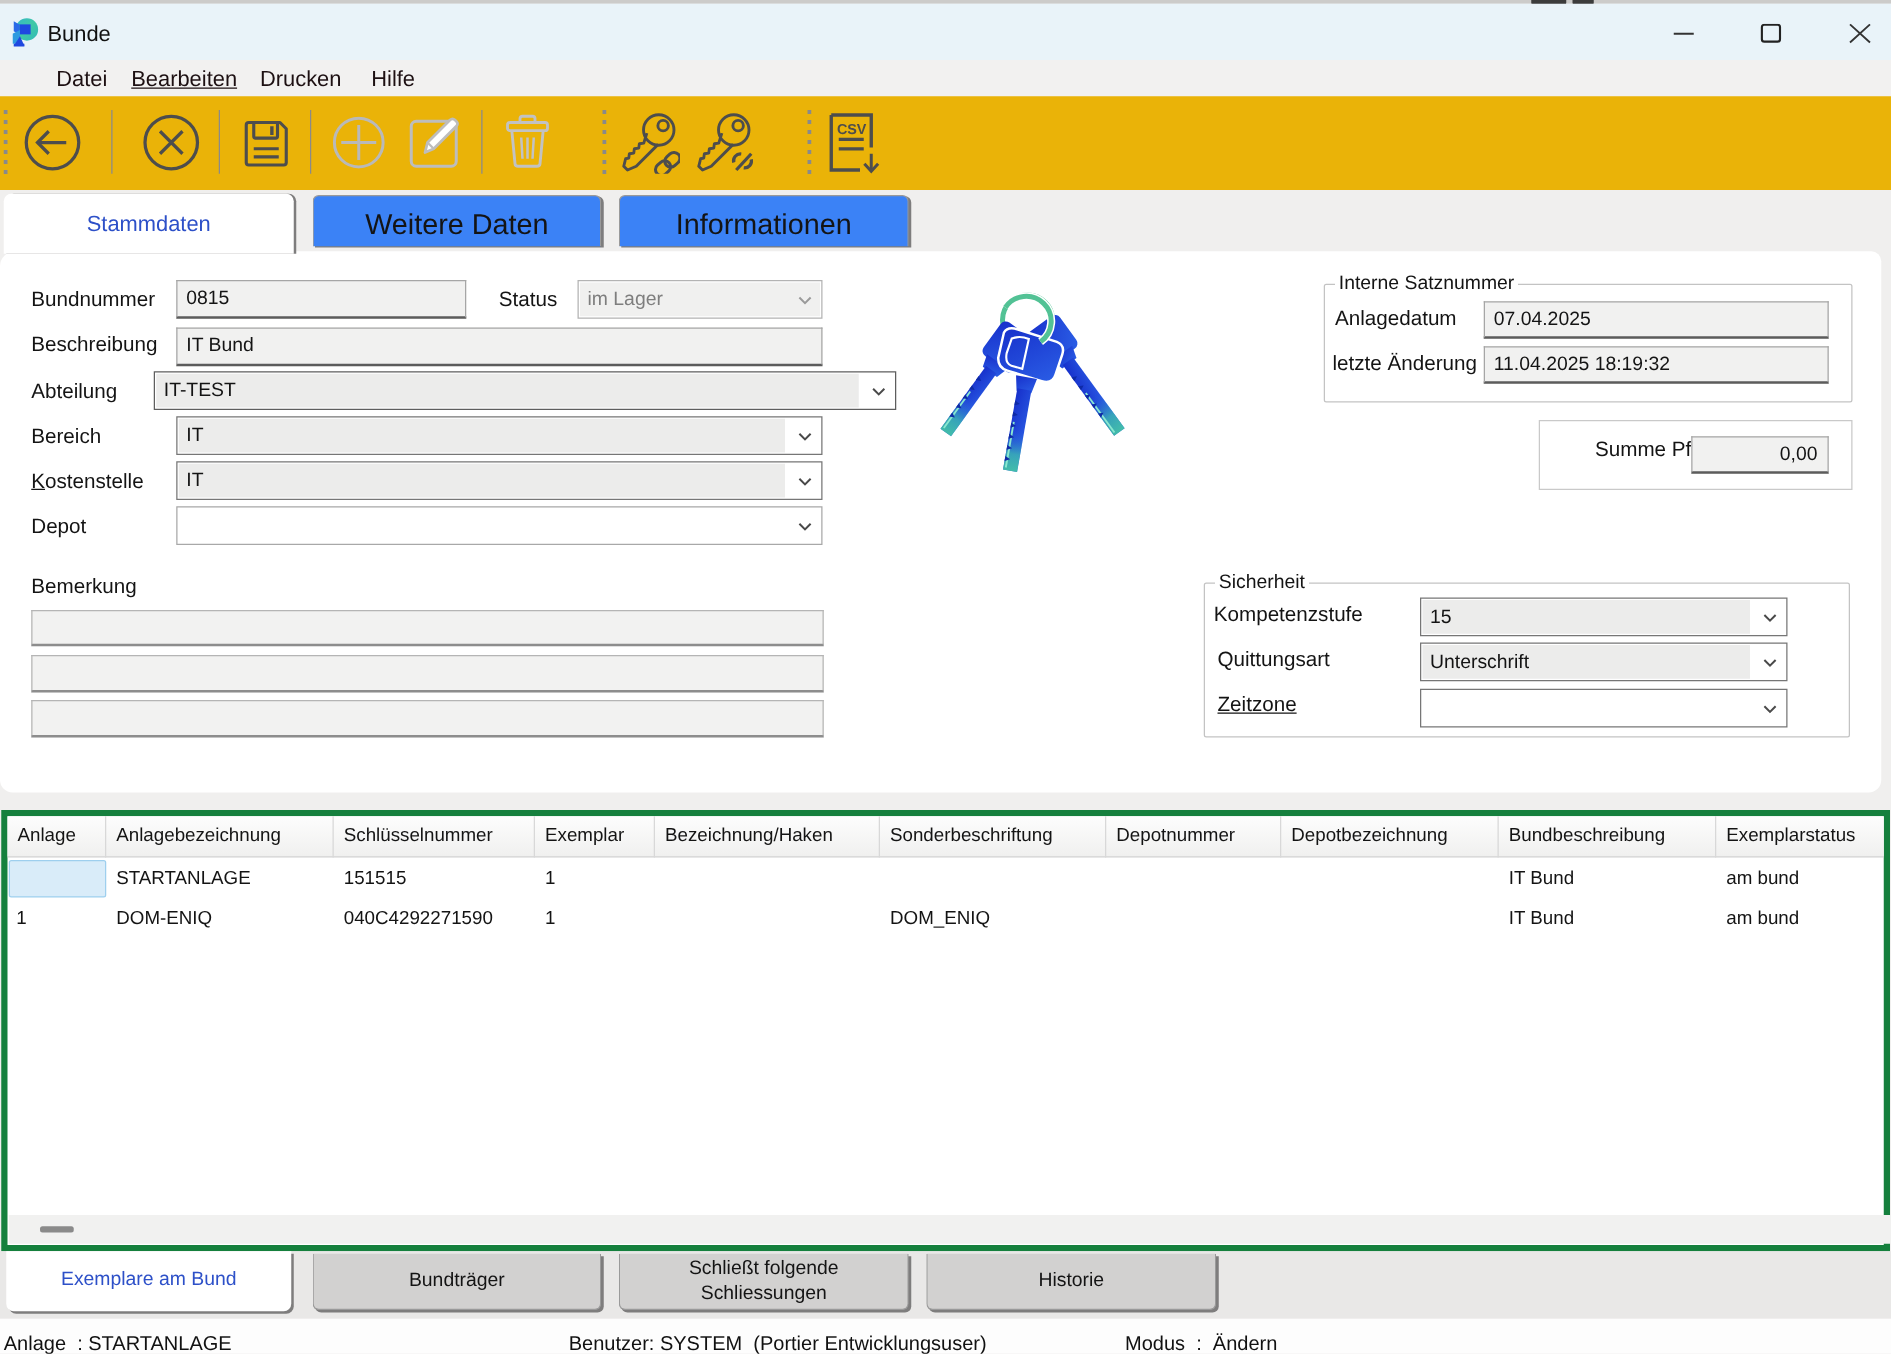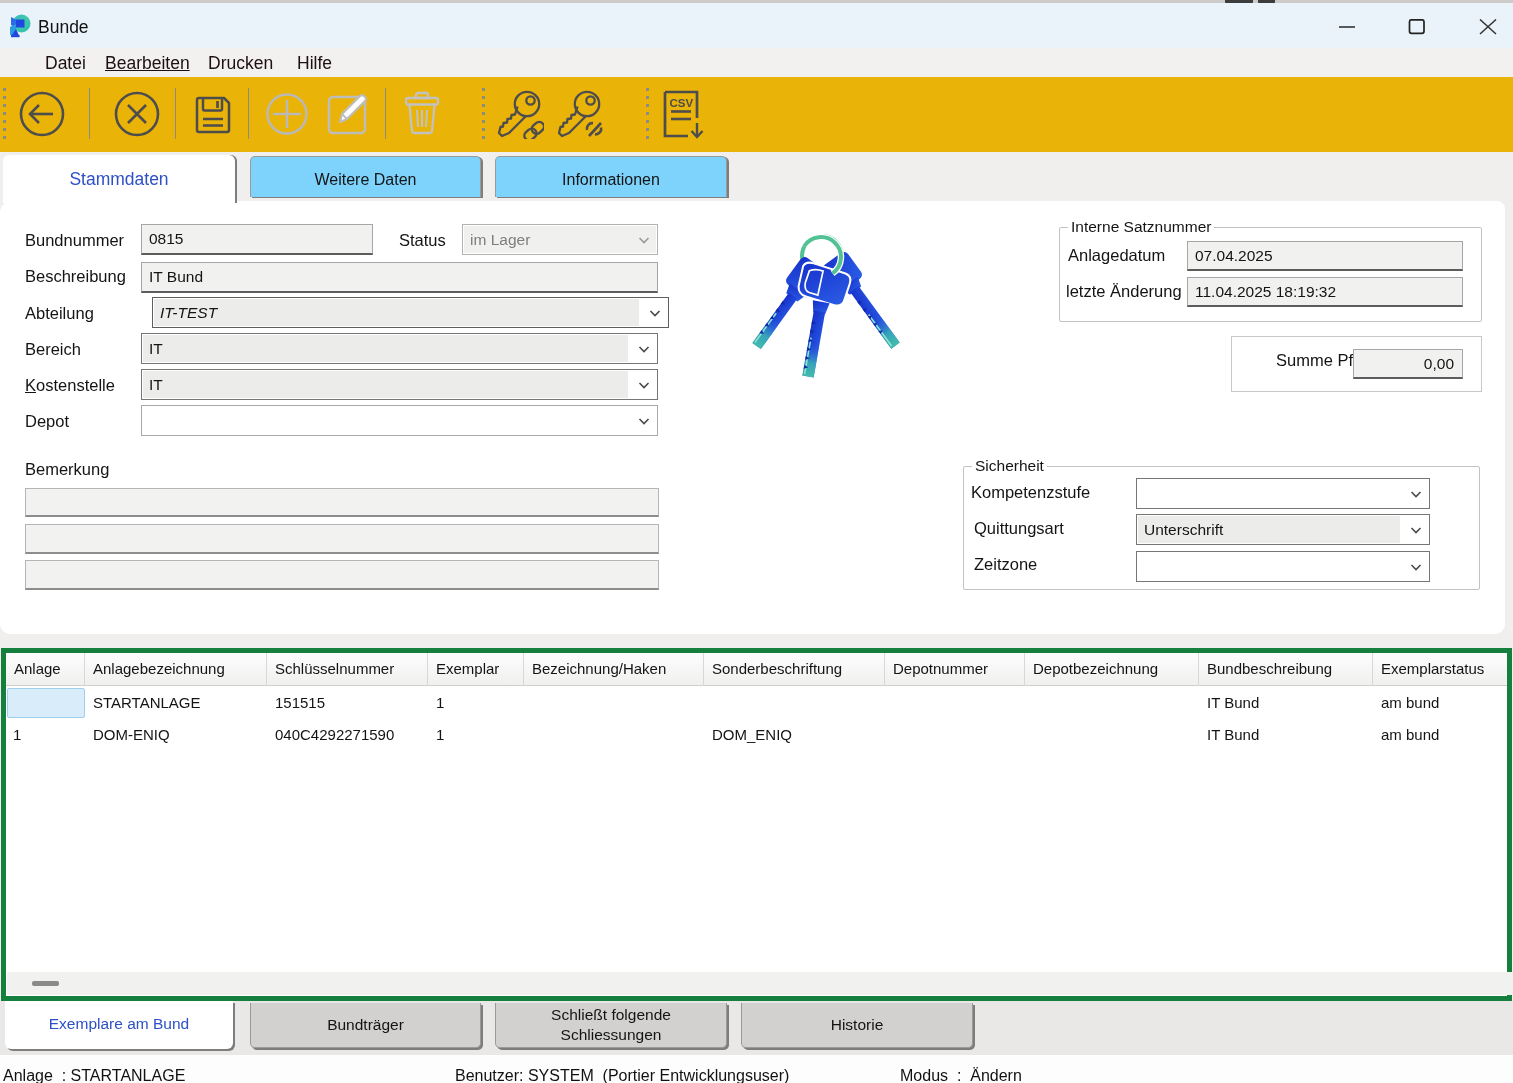--- a/index.html
+++ b/index.html
@@ -14,23 +14,23 @@
 #title { left:38px; top:17px; font-size:17.5px; color:#111; }
 #menubar { left:0; top:48px; width:1513px; height:29px; background:#f2f1f0; }
 .menuitem { position:absolute; top:53px; font-size:17.5px; color:#1d1012;margin-left:40px; }
 #toolbar { left:0; top:77px; width:1513px; height:75px; background:#eab308; }
 .tsep { position:absolute; top:11px; width:1px; height:51px; background:#8a8a8a; }
 .dotsep { position:absolute; top:11px; width:3px; height:52px;
   background-image:repeating-linear-gradient(to bottom,#8a8a8a 0 3px,transparent 3px 8px); }
 #gap2 { left:0; top:152px; width:1513px; height:3px; background:#f0efee; }
 
 
-.tab { position:absolute; top:156px; height:41px; background:#7dd3fc; border:1px solid #9a9a9a;
+.tab { position:absolute; top:156px; height:41px; background:#3b82f6; border:1px solid #9a9a9a;
   border-bottom:none; border-radius:5px 5px 0 0; box-shadow:2px 1px 0 #7e7d7d;
-  text-align:center; font-size:16px; color:#141414; line-height:45px; }
+  text-align:center; font-size:23px; color:#141414; line-height:45px; }
 #tab-active { position:absolute; left:3px; top:155px; width:232px; height:48px; background:#fff;
   border-radius:6px 6px 0 0; box-shadow:2px 0 0 #7e7d7d; text-align:center;
   font-size:17.5px; color:#2d50c8; line-height:49px; z-index:3; }
 
 
 #panel { left:0; top:201px; width:1505px; height:433px; background:#fff; border-radius:12px 8px 10px 10px; }
 
 .flabel { position:absolute; font-size:16.5px; color:#141414; }
 .field { position:absolute; background:#f1f1f0; border:1px solid #a6a6a6; border-bottom:2px solid #5c5c5c;
   font-size:15.5px; color:#141414; padding:5px 0 0 7px; }
@@ -189,21 +189,21 @@
   <div class="txt" style="right:1px; background:#f0f0ef; color:#7e7e7e;">im Lager</div>
   <svg class="chev" viewBox="0 0 12 9">
       <path d="M1.5 2 L6 6.5 L10.5 2" fill="none" stroke="#9a9a9a" stroke-width="1.6"></path>
     </svg>
 </div>
 
 <div class="flabel" style="left:25px; top:267px;">Beschreibung</div>
 <div class="field" style="left:141px; top:262px; width:517px; height:31px;">IT Bund</div>
 
 <div class="flabel" style="left:25px; top:304px;">Abteilung</div>
-<div class="combo" style="left:152px; top:297px; width:517px; height:31px; border-color:#5e5e5e;font-style:italic;">
+<div class="combo" style="left:123px; top:297px; width:594px; height:31px; border-color:#5e5e5e;">
   <div class="txt" style="right:29px;">IT-TEST</div>
   <svg class="chev" viewBox="0 0 12 9">
       <path d="M1.5 2 L6 6.5 L10.5 2" fill="none" stroke="#4a4a4a" stroke-width="1.6"></path>
     </svg>
 </div>
 
 <div class="flabel" style="left:25px; top:340px;">Bereich</div>
 <div class="combo" style="left:141px; top:333px; width:517px; height:31px;">
   <div class="txt" style="right:29px;">IT</div>
   <svg class="chev" viewBox="0 0 12 9">
@@ -286,32 +286,33 @@
 
 <div class="abs" style="left:1231px; top:336px; width:251px; height:56px; border:1px solid #c9c9c9; background:#fff;"></div>
 <div class="flabel" style="left:1276px; top:351px;">Summe Pfand</div>
 <div class="field" style="left:1353px; top:349px; width:110px; height:30px; text-align:right; padding:5px 8px 16px 0;">0,00</div>
 
 <fieldset class="grp" style="left:963px; top:457px; width:517px; height:133px;">
   <legend>Sicherheit</legend>
 </fieldset>
 <div class="flabel" style="left:971px; top:483px;">Kompetenzstufe</div>
 <div class="combo" style="left:1136px; top:478px; width:294px; height:31px;">
+  <div class="txt" style="right:29px;">15</div>
   <svg class="chev" viewBox="0 0 12 9">
       <path d="M1.5 2 L6 6.5 L10.5 2" fill="none" stroke="#4a4a4a" stroke-width="1.6"></path>
     </svg>
 </div>
 <div class="flabel" style="left:974px; top:519px;">Quittungsart</div>
 <div class="combo" style="left:1136px; top:514px; width:294px; height:31px;">
   <div class="txt" style="right:29px;">Unterschrift</div>
   <svg class="chev" viewBox="0 0 12 9">
       <path d="M1.5 2 L6 6.5 L10.5 2" fill="none" stroke="#4a4a4a" stroke-width="1.6"></path>
     </svg>
 </div>
-<div class="flabel" style="left:974px; top:555px;">Zeitzone</div>
+<div class="flabel" style="left:974px; top:555px;text-decoration:underline;">Zeitzone</div>
 <div class="combo" style="left:1136px; top:551px; width:294px; height:31px;">
   <svg class="chev" viewBox="0 0 12 9">
       <path d="M1.5 2 L6 6.5 L10.5 2" fill="none" stroke="#4a4a4a" stroke-width="1.6"></path>
     </svg>
 </div>
 
 <div class="abs" id="grid">
   <div id="gridhead"></div>
   <div class="hcell" style="left:0px; width:79px;">Anlage</div>
   <div class="hcell" style="left:79px; width:182px;">Anlagebezeichnung</div>

